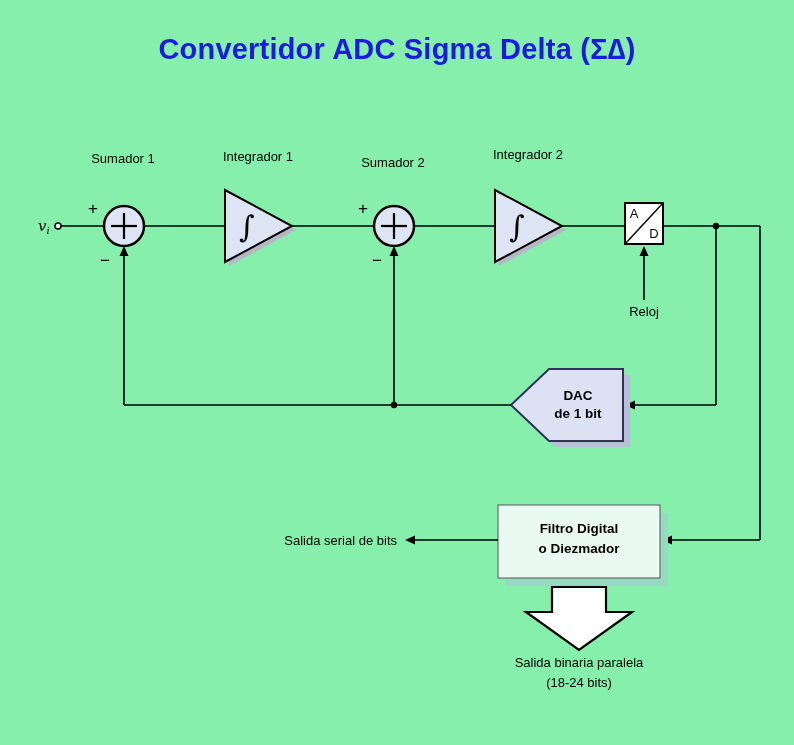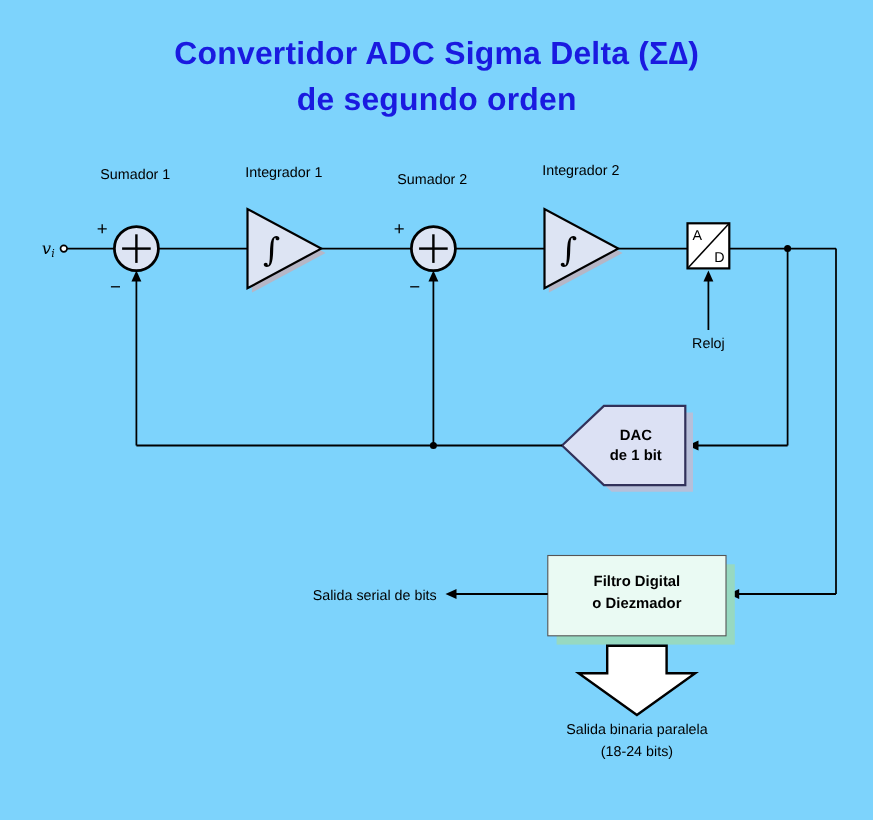--- a/index.html
+++ b/index.html
@@ -4,21 +4,21 @@
 <style>
   html, body {
     margin: 0;
     padding: 0;
     background: #ffffff;
   }
   #stage {
     position: relative;
     width: 794px;
     height: 745px;
-    background: #7dd3fc;
+    background: #86efac;
     font-family: "Liberation Sans", sans-serif;
     overflow: hidden;
   }
   .title {
     position: absolute;
     top: 28px;
     left: 0;
     width: 794px;
     text-align: center;
     color: #1a1ae0;
@@ -59,21 +59,20 @@
   }
   .arrowhead { fill: #000; stroke: none; }
 </style>
 </head>
 <body>
 
 <div id="stage">
 
   <div class="title">
     <div>Convertidor ADC Sigma Delta (Σ∆)</div>
-    <div>de segundo orden</div>
   </div>
 
   <svg width="794" height="745" viewBox="0 0 794 745">
 
     <text class="mathvar" x="38" y="231"><tspan>v</tspan><tspan font-size="10" dy="3">i</tspan></text>
     <circle cx="58" cy="226" r="3" fill="#fff" stroke="#000" stroke-width="1.5"></circle>
     <line class="wire" x1="61" y1="226" x2="104" y2="226"></line>
 
     <text class="lbl" x="123" y="163" text-anchor="middle">Sumador 1</text>
     <text class="sign" x="93" y="214" text-anchor="middle">+</text>

